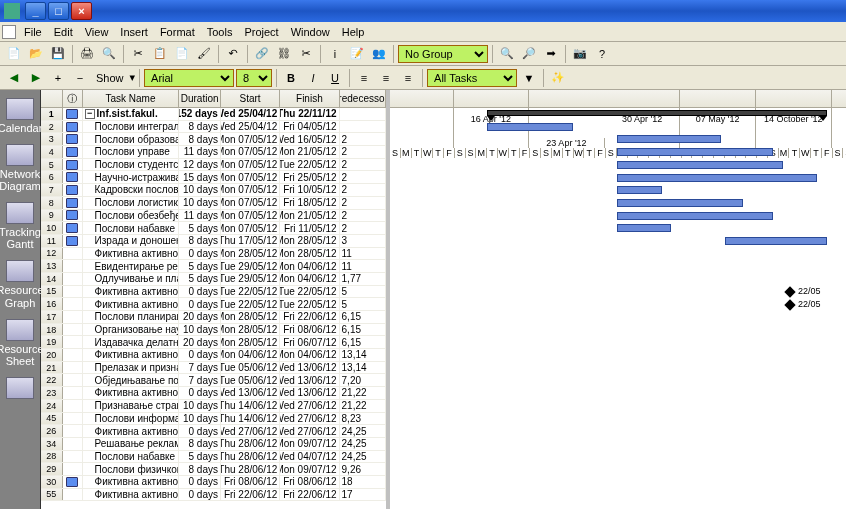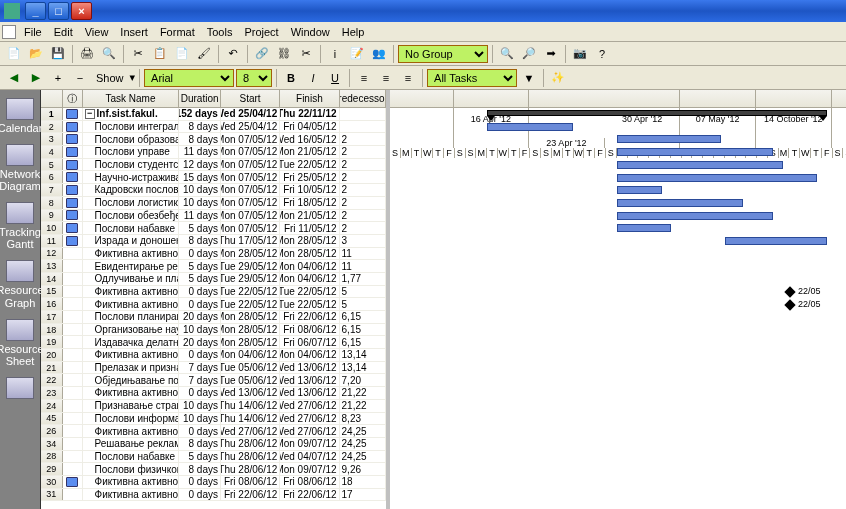--- a/index.html
+++ b/index.html
@@ -464,21 +464,21 @@
             <div class="cell indcell" style="width:20px">
               <span class="ind-icon"></span>
             </div>
             <div class="cell" style="width:98px;padding-left:12px">Фиктивна активност</div>
             <div class="cell" style="width:42px;justify-content:flex-end">0 days</div>
             <div class="cell" style="width:60px;justify-content:flex-end">Fri 08/06/12</div>
             <div class="cell" style="width:60px;justify-content:flex-end">Fri 08/06/12</div>
             <div class="cell" style="width:47px">18</div>
           </div>
           <div class="row">
-            <div class="rowhead">31</div>
+            <div class="rowhead">55</div>
             <div class="cell indcell" style="width:20px"></div>
             <div class="cell" style="width:98px;padding-left:12px">Фиктивна активност</div>
             <div class="cell" style="width:42px;justify-content:flex-end">0 days</div>
             <div class="cell" style="width:60px;justify-content:flex-end">Fri 22/06/12</div>
             <div class="cell" style="width:60px;justify-content:flex-end">Fri 22/06/12</div>
             <div class="cell" style="width:47px">17</div>
           </div>
         </div>
     </div>
 

